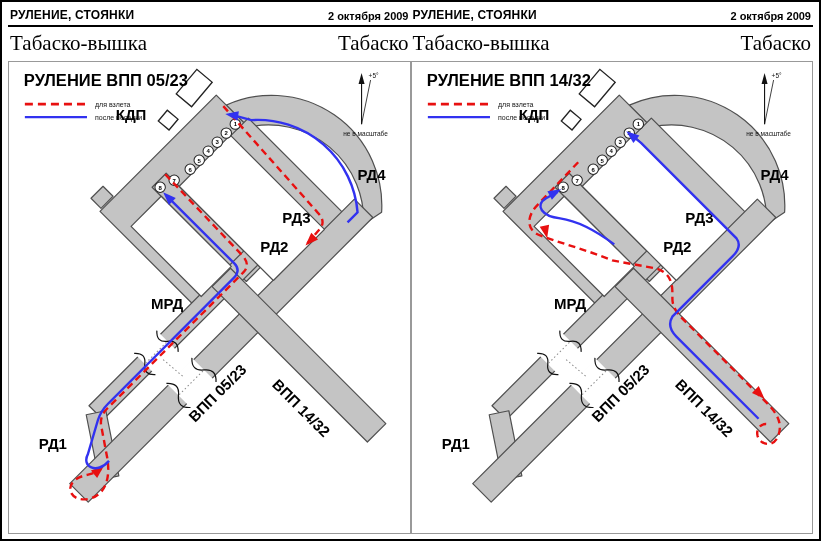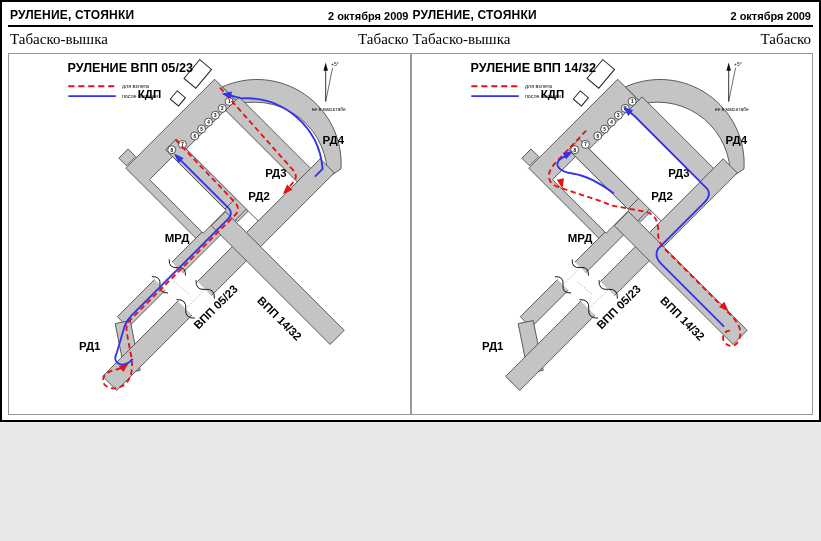--- a/index.html
+++ b/index.html
@@ -1,24 +1,24 @@
 <!DOCTYPE html>
 <html><head>
 <meta charset="utf-8">
 <style>
   html,body{margin:0;padding:0;background:#e8e8e8;}
-  .sheet{width:821px;height:422px;box-sizing:border-box;border:2px solid #000;background:#fff;
+  .sheet{width:821px;height:541px;box-sizing:border-box;border:2px solid #000;background:#fff;
          display:flex;gap:0;padding:5px 6px;font-family:"Liberation Sans",sans-serif;}
   .page{flex:1;display:flex;flex-direction:column;min-width:0;}
   .ph-row1{display:flex;justify-content:space-between;align-items:flex-end;
            border-bottom:2px solid #000;padding:1px 2px 3px 2px;}
   .doc-title{font-weight:bold;font-size:12px;letter-spacing:0.2px;}
   .doc-date{font-weight:bold;font-size:11px;}
   .ph-row2{display:flex;justify-content:space-between;align-items:baseline;
-           font-family:"Liberation Serif",serif;font-size:15px;padding:4px 2px 5px 2px;}
+           font-family:"Liberation Serif",serif;font-size:21px;padding:4px 2px 5px 2px;}
   .diagram{border:1.5px solid #999;flex:1;overflow:hidden;}
   .diagram svg{display:block;width:100%;height:100%;}
   .pav{fill:#c4c4c4;stroke:#4f4f4f;stroke-width:1.2;stroke-linejoin:round;}
   .cut{fill:#ffffff;stroke:#4f4f4f;stroke-width:1.2;stroke-linejoin:round;}
   .bld{fill:#ffffff;stroke:#222;stroke-width:1.3;}
   .stand{fill:#ffffff;stroke:#222;stroke-width:1;}
   .standnum{font:bold 6px "Liberation Sans",sans-serif;fill:#000;}
   .lbl{font:bold 15px "Liberation Sans",sans-serif;fill:#000;}
   .ttl{font:bold 16.5px "Liberation Sans",sans-serif;fill:#000;}
   .legend-t{font:7px "Liberation Sans",sans-serif;fill:#111;}

